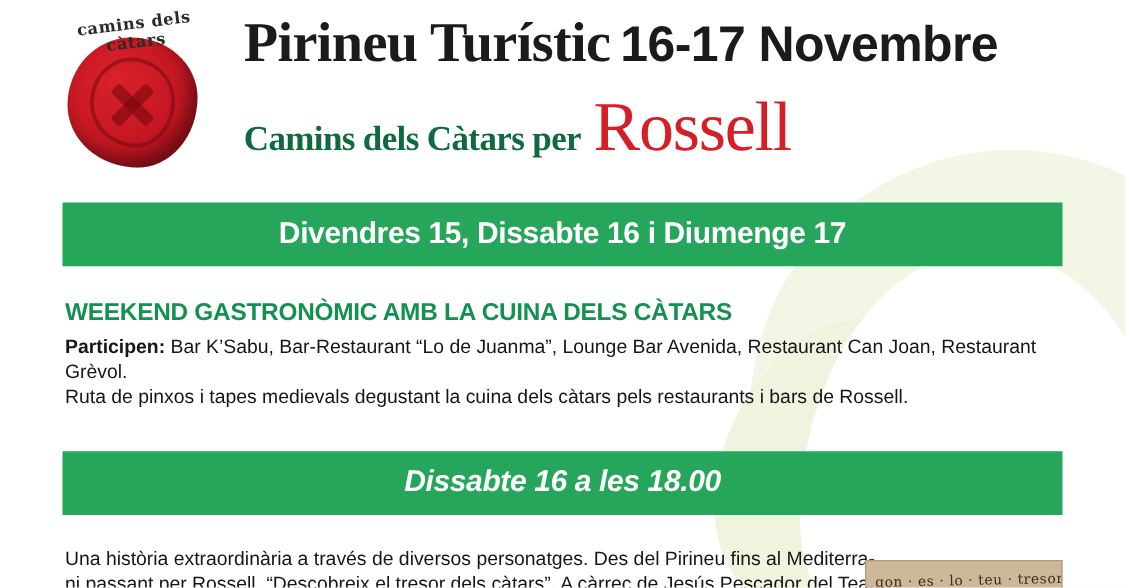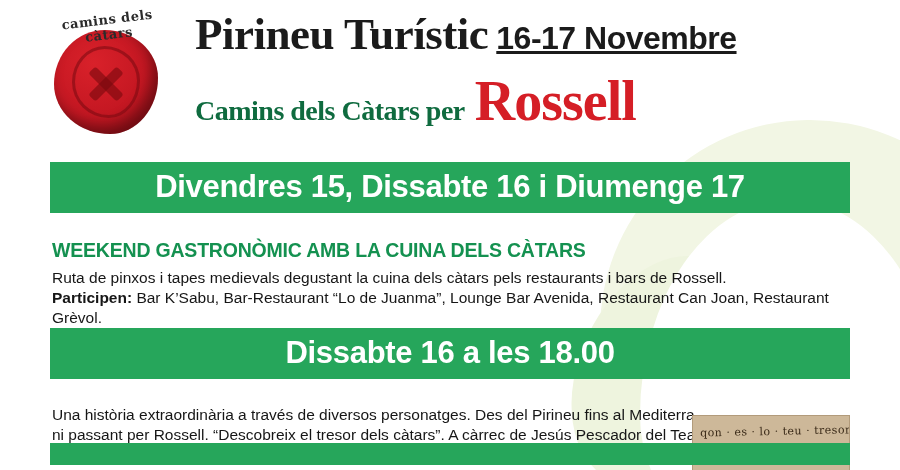--- a/index.html
+++ b/index.html
@@ -134,41 +134,40 @@
   .t-fest {
     font-family: "Liberation Serif", serif;
     font-weight: bold;
     font-size: 45px;
     color: #1b1b1b;
     letter-spacing: -0.5px;
   }
   .t-dates {
     font-family: "Liberation Sans", sans-serif;
     font-weight: bold;
-    font-size: 32px;
+    font-size: 40px;
     color: #1b1b1b;
     letter-spacing: -0.5px;
     margin-left: 8px;
-    text-decoration: underline;
   }
   .title-line2 {
     white-space: nowrap;
     line-height: 58px;
     margin-top: 2px;
   }
   .t-camins {
     font-family: "Liberation Serif", serif;
     font-weight: bold;
     font-size: 28px;
     color: #0f6b3f;
     letter-spacing: -0.5px;
   }
   .t-rossell {
     font-family: "Liberation Serif", serif;
-    font-weight: bold;
+    font-weight: normal;
     font-size: 56px;
     color: #d51e26;
     margin-left: 10px;
     letter-spacing: -1px;
   }
 
   
   .content {
     position: relative;
     z-index: 2;
@@ -176,26 +175,26 @@
   }
 
   .band {
     background: #26a65b;
     color: #ffffff;
     margin: 0 50px 0 50px;
     padding: 7px 0 8px 0;
     text-align: center;
     font-family: "Liberation Sans", sans-serif;
     font-weight: bold;
-    font-size: 31px;
+    font-size: 24px;
     letter-spacing: -0.3px;
     line-height: 36px;
   }
   .band.band-1 { margin-top: 12px; }
-  .band.band-2 { margin-top: 0; }
+  .band.band-2 { margin-top: 33px; font-style: italic; }
 
   .section-body {
     margin: 0 50px;
     padding: 26px 2px 0 2px;
     position: relative;
   }
   .sub-head {
     color: #149150;
     font-family: "Liberation Sans", sans-serif;
     font-weight: bold;
@@ -280,22 +279,22 @@
     </div>
   </div>
 
 </div>
 
 <div class="content">
 
   <div class="band band-1">Divendres 15, Dissabte 16 i Diumenge 17</div>
   <div class="section-body">
     <div class="sub-head">WEEKEND GASTRONÒMIC AMB LA CUINA DELS CÀTARS</div>
+    <div class="para"><b>Participen:</b><span> Bar K’Sabu, Bar-Restaurant “Lo de Juanma”, Lounge Bar Avenida, Restaurant Can Joan, Restaurant Grèvol.</span></div>
     <div class="para">Ruta de pinxos i tapes medievals degustant la cuina dels càtars pels restaurants i bars de Rossell.</div>
-    <div class="para"><b>Participen:</b><span> Bar K’Sabu, Bar-Restaurant “Lo de Juanma”, Lounge Bar Avenida, Restaurant Can Joan, Restaurant Grèvol.</span></div>
   </div>
 
   <div class="band band-2">Dissabte 16 a les 18.00</div>
   <div class="section-body">
     <div class="para">Una història extraordinària a través de diversos personatges.  Des del Pirineu fins al Mediterra-</div>
     <div class="para">ni passant per Rossell. “Descobreix el tresor dels càtars”.  A càrrec de Jesús Pescador del Teatro</div>
     <div class="para"><span>los Navegantes. Acte obert al Centre Civic “Moli Vell”.</span><b>  Acte obert a tots els públics.</b></div>
 
     <div class="manuscript">
       <div class="ink">qon · es · lo · teu · tresor</div>

